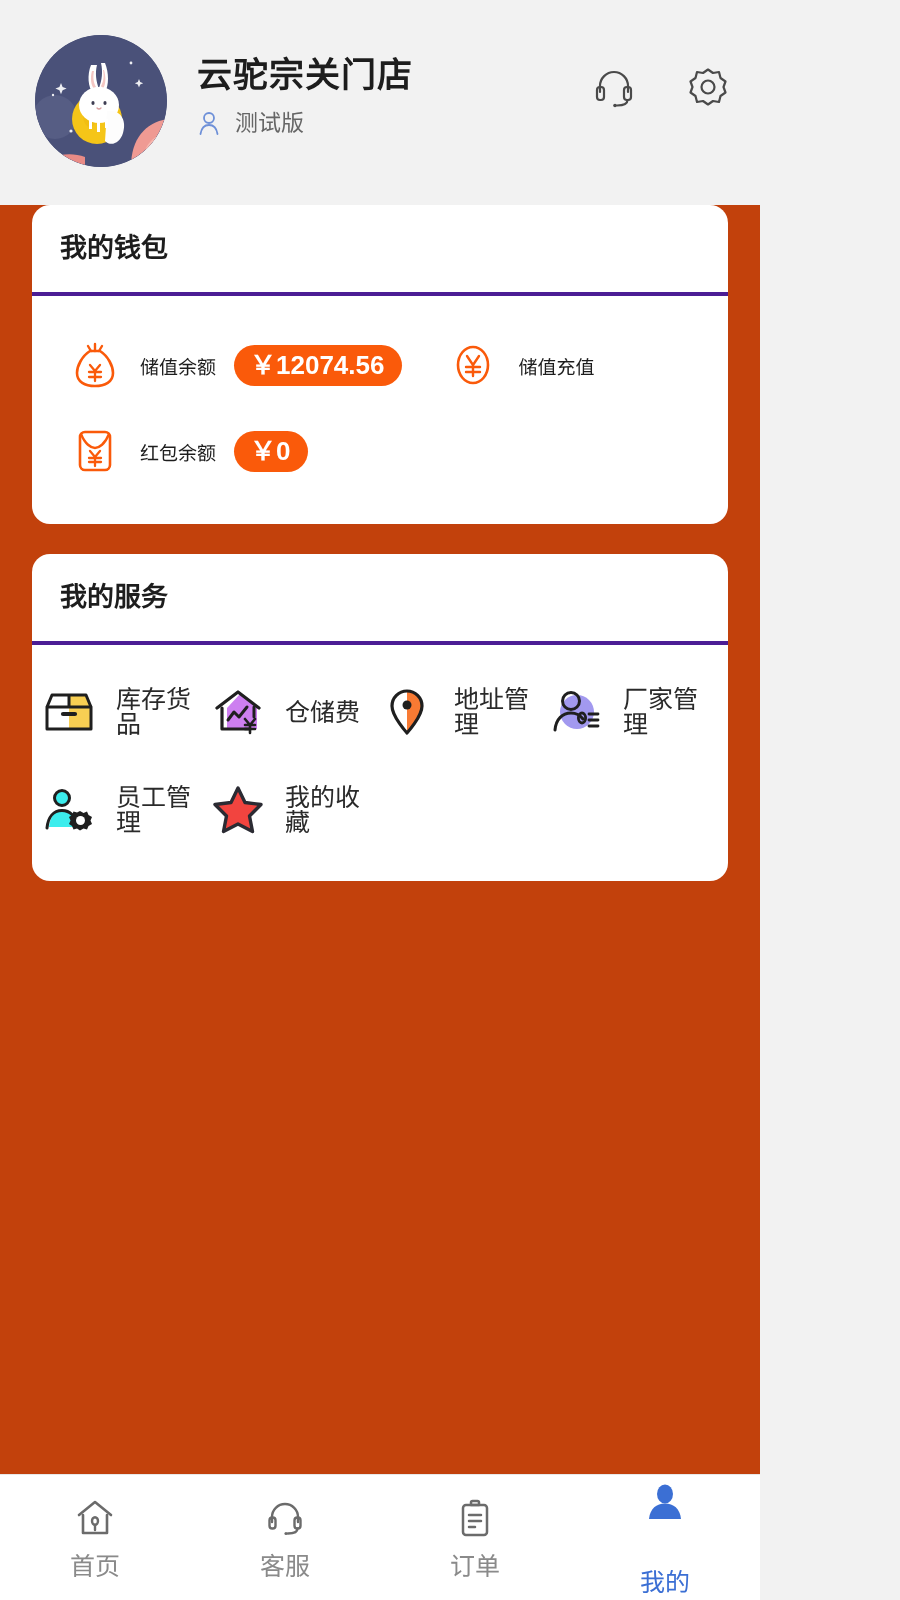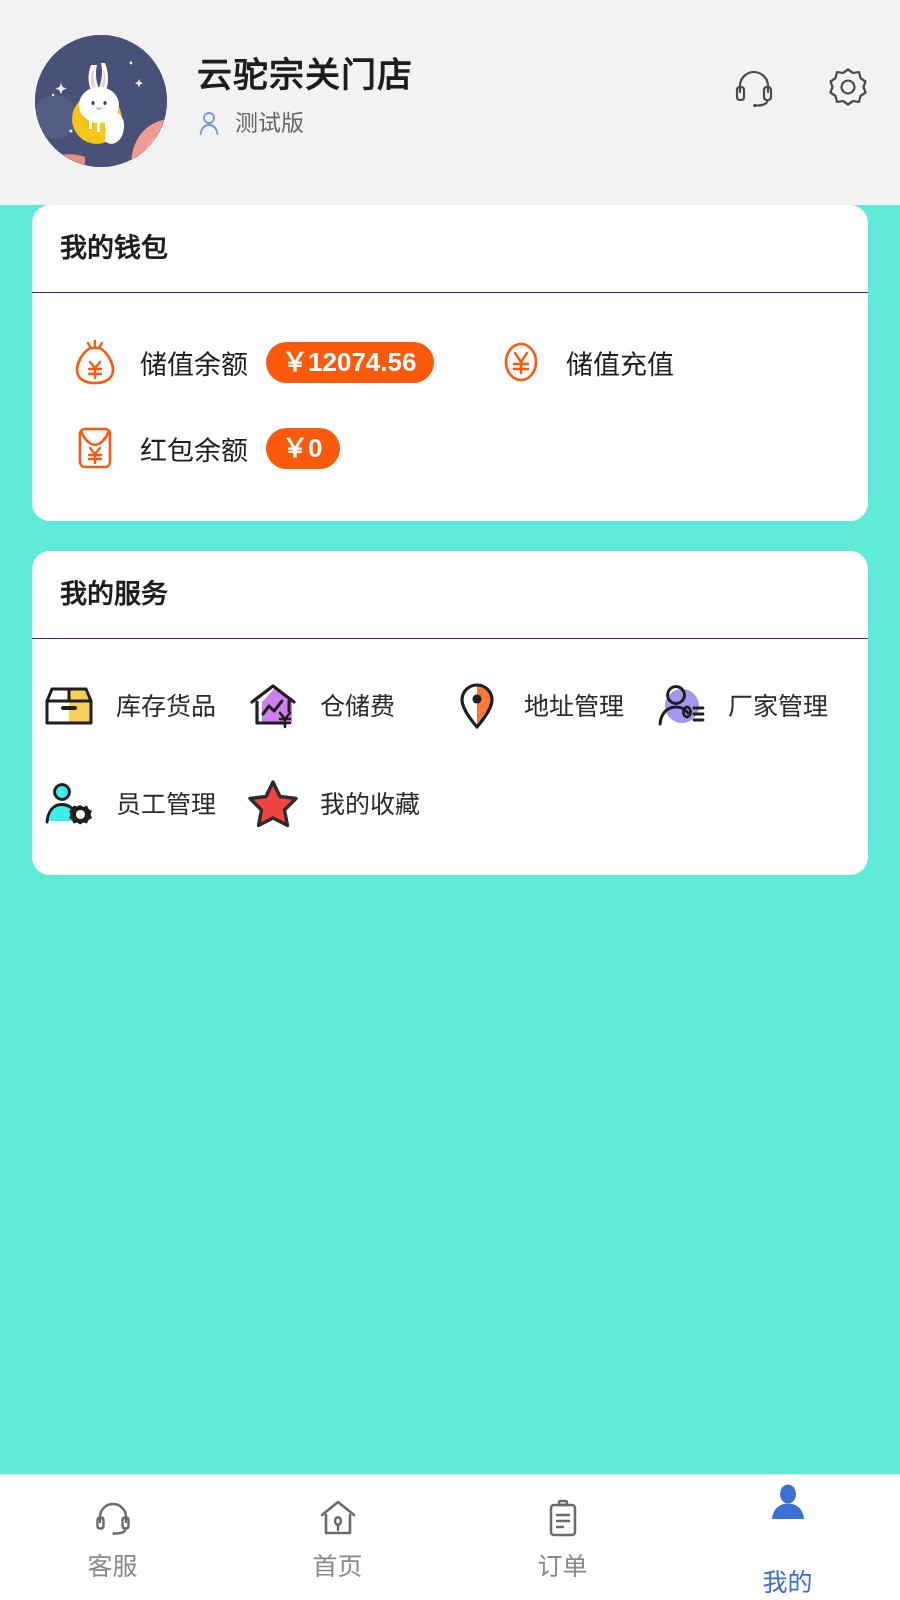--- a/index.html
+++ b/index.html
@@ -3,22 +3,22 @@
 <meta charset="utf-8">
 <style>
   * { margin:0; padding:0; box-sizing:border-box; }
   html, body {
     width:900px; height:1600px;
     background:#f2f2f2;
     font-family:"Liberation Sans","DejaVu Sans",sans-serif;
     -webkit-font-smoothing:antialiased;
   }
   .screen {
-    position:relative; width:900px; height:1600px;
-    background:#5eead4; overflow:hidden;
+    position:relative; width:760px; height:1600px;
+    background:#c2410c; overflow:hidden;
     display:flex; flex-direction:column;
   }
 
   
   .header {
     position:relative; height:205px; flex:0 0 205px;
     display:flex; align-items:flex-start; padding:35px 30px 0 35px;
     background:#f2f2f2;
   }
   .avatar-wrap {
@@ -42,37 +42,37 @@
     padding-top:30px; margin-left:auto;
   }
   .hdr-icon { cursor:pointer; display:block; }
 
   
   .card {
     background:#ffffff; border-radius:18px;
     margin:0 32px 30px 32px;
   }
   .card-head {
-    padding:30px 28px; border-bottom:1px solid #4c1d95;
+    padding:30px 28px; border-bottom:4px solid #4c1d95;
   }
   .card-title {
     font-size:27px; font-weight:bold; color:#1d1d1d; line-height:1;
   }
 
   
   .wallet-body { padding:26px 10px 30px 10px; }
   .wallet-row { display:flex; }
   .wallet-cell {
     flex:1 1 50%; display:flex; align-items:center;
     padding:18px 0 18px 30px; cursor:pointer;
   }
   .wallet-cell.right { padding-left:48px; }
   .w-icon { flex:0 0 auto; display:flex; align-items:center; }
   .w-label {
-    font-size:27px; color:#1d1d1d; margin-left:22px; white-space:nowrap;
+    font-size:19px; color:#1d1d1d; margin-left:22px; white-space:nowrap;
   }
   .amount-badge {
     margin-left:18px; background:#fa5a0a; color:#fff;
     font-size:26px; font-weight:bold; border-radius:999px;
     padding:7px 18px 8px 16px; line-height:1; white-space:nowrap;
   }
 
   
   .svc-body { padding:30px 10px 36px 10px; }
   .svc-grid {
@@ -315,40 +315,40 @@
     </div>
   </div>
 
   <div class="spacer"></div>
 
   <div class="tabbar">
 
     <div class="tab">
       <span class="tab-ico">
         <svg width="42" height="42" viewBox="0 0 42 42">
+          <path d="M5 18 L21 5 L37 18" fill="none" stroke="#6b6b6b" stroke-width="2.6" stroke-linecap="round" stroke-linejoin="round"></path>
+          <path d="M9 18 L9 36 L33 36 L33 18" fill="none" stroke="#6b6b6b" stroke-width="2.6" stroke-linecap="round" stroke-linejoin="round"></path>
+          <ellipse cx="21" cy="24" rx="3" ry="3.8" fill="none" stroke="#6b6b6b" stroke-width="2.4"></ellipse>
+          <path d="M21 28 L21 33" fill="none" stroke="#6b6b6b" stroke-width="2.4" stroke-linecap="round"></path>
+        </svg>
+      </span>
+      <span class="tab-label">首页</span>
+    </div>
+
+    <div class="tab">
+      <span class="tab-ico">
+        <svg width="42" height="42" viewBox="0 0 42 42">
           <path d="M8 25 L8 20 C8 12.8 13.8 7 21 7 C28.2 7 34 12.8 34 20 L34 25" fill="none" stroke="#6b6b6b" stroke-width="2.4" stroke-linecap="round"></path>
           <rect x="5.5" y="20.5" width="6" height="11" rx="2.8" fill="none" stroke="#6b6b6b" stroke-width="2.4"></rect>
           <rect x="30.5" y="20.5" width="6" height="11" rx="2.8" fill="none" stroke="#6b6b6b" stroke-width="2.4"></rect>
           <path d="M33.5 31.5 C33.5 35 29.5 36.5 24 36.5" fill="none" stroke="#6b6b6b" stroke-width="2.4" stroke-linecap="round"></path>
           <circle cx="22" cy="36.5" r="1.6" fill="#6b6b6b"></circle>
         </svg>
       </span>
       <span class="tab-label">客服</span>
-    </div>
-
-    <div class="tab">
-      <span class="tab-ico">
-        <svg width="42" height="42" viewBox="0 0 42 42">
-          <path d="M5 18 L21 5 L37 18" fill="none" stroke="#6b6b6b" stroke-width="2.6" stroke-linecap="round" stroke-linejoin="round"></path>
-          <path d="M9 18 L9 36 L33 36 L33 18" fill="none" stroke="#6b6b6b" stroke-width="2.6" stroke-linecap="round" stroke-linejoin="round"></path>
-          <ellipse cx="21" cy="24" rx="3" ry="3.8" fill="none" stroke="#6b6b6b" stroke-width="2.4"></ellipse>
-          <path d="M21 28 L21 33" fill="none" stroke="#6b6b6b" stroke-width="2.4" stroke-linecap="round"></path>
-        </svg>
-      </span>
-      <span class="tab-label">首页</span>
     </div>
 
     <div class="tab">
       <span class="tab-ico">
         <svg width="42" height="42" viewBox="0 0 42 42">
           <rect x="9" y="8" width="24" height="30" rx="3" fill="none" stroke="#6b6b6b" stroke-width="2.5"></rect>
           <path d="M17 8 L17 5.5 C17 4.5 17.8 4 18.6 4 L23.4 4 C24.2 4 25 4.5 25 5.5 L25 8 Z" fill="none" stroke="#6b6b6b" stroke-width="2.5" stroke-linejoin="round"></path>
           <path d="M15 18 L27 18 M15 24 L27 24 M15 30 L21 30" stroke="#6b6b6b" stroke-width="2.5" stroke-linecap="round"></path>
         </svg>
       </span>

